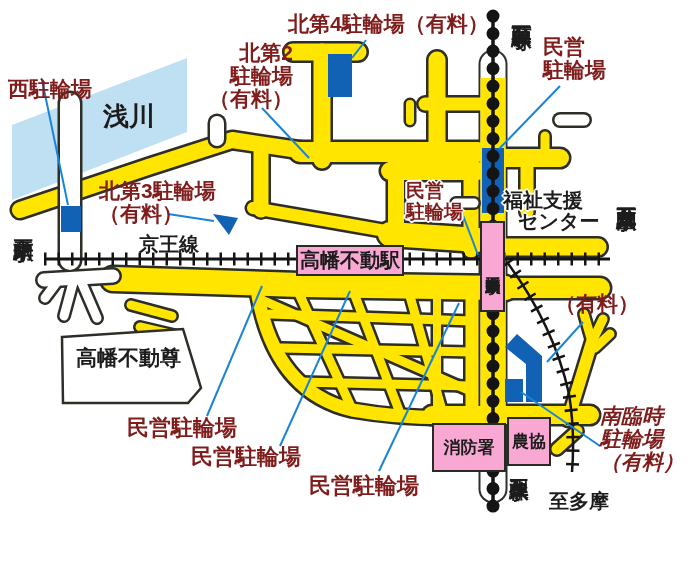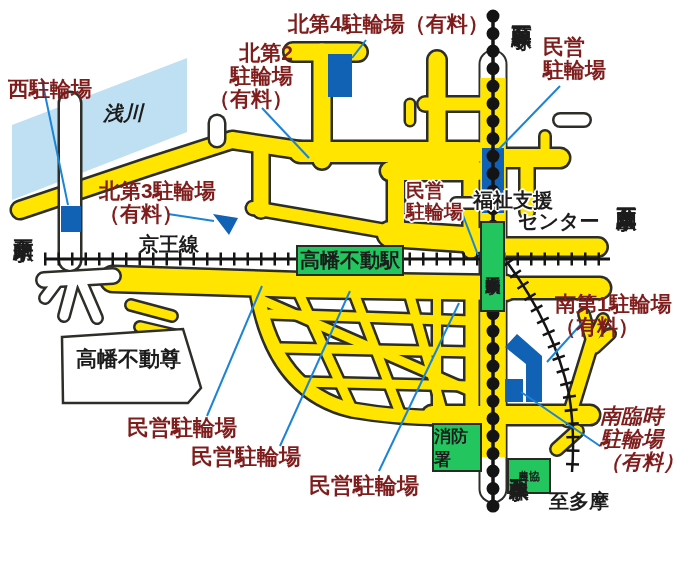--- a/index.html
+++ b/index.html
@@ -8,21 +8,21 @@
     font-family:"Liberation Sans","DejaVu Sans",sans-serif;
   }
   #map svg{position:absolute;left:0;top:0;}
   .lbl{position:absolute;white-space:nowrap;line-height:1.1;}
   .blue{color:#7f1d1d;font-weight:bold;font-size:21px;letter-spacing:0px;}
   .blue.small{font-size:19px;}
   .black{color:#1c1c1c;font-size:20px;font-weight:bold;}
   .halo{text-shadow:-2px 0 #fff,2px 0 #fff,0 -2px #fff,0 2px #fff,-1px -1px #fff,1px 1px #fff,-1px 1px #fff,1px -1px #fff;}
   .vtext{writing-mode:vertical-rl;text-orientation:upright;letter-spacing:1px;}
   .mapbox{
-    position:absolute;background:#22c55e;border:2.5px solid #2a2a24;box-sizing:border-box;
+    position:absolute;background:#f9a8d4;border:2.5px solid #2a2a24;box-sizing:border-box;
     display:flex;align-items:center;justify-content:center;
     color:#1c1c1c;font-weight:bold;
   }
 </style>
 </head>
 <body>
 
 <div id="map">
 
 <svg width="690" height="575" viewBox="0 0 690 575">
@@ -169,28 +169,28 @@
     <path d="M 583,322 L 547,362"></path>
     <path d="M 600,446 L 521,392"></path>
     <path d="M 207,416 L 262,286"></path>
     <path d="M 280,446 L 350,291"></path>
     <path d="M 379,471 L 459,303"></path>
   </g>
 </svg>
 
 <div class="mapbox" style="left:296px;top:245px;width:108px;height:31px;font-size:20px;">高幡不動駅</div>
 <div class="mapbox vtext" style="left:480px;top:221px;width:25px;height:91px;font-size:15px;">高幡不動駅</div>
-<div class="mapbox" style="left:432px;top:423px;width:50px;height:49px;font-size:17px;">消防署</div>
-<div class="mapbox" style="left:507px;top:417px;width:44px;height:36px;font-size:11px;margin-top:41px;">農協</div>
-
-<div class="lbl black" style="left:103px;top:102px;font-size:20px;font-style:italic;">浅川</div>
+<div class="mapbox" style="left:432px;top:423px;width:74px;height:49px;font-size:17px;">消防署</div>
+<div class="mapbox" style="left:507px;top:417px;width:44px;height:49px;font-size:17px;">農協</div>
+
+<div class="lbl black" style="left:103px;top:102px;font-size:26px;">浅川</div>
 <div class="lbl black" style="left:139px;top:233px;">京王線</div>
-<div class="lbl black halo" style="left:473px;top:189px;">福祉支援</div>
+<div class="lbl black halo" style="left:503px;top:189px;">福祉支援</div>
 <div class="lbl black halo" style="left:518px;top:210px;">センター</div>
-<div class="lbl black" style="left:76px;top:347px;font-size:21px;">高幡不動尊</div>
+<div class="lbl black" style="left:76px;top:347px;font-size:21px;font-family:Liberation Serif, serif;">高幡不動尊</div>
 <div class="lbl black" style="left:549px;top:490px;">至多摩</div>
 <div class="lbl black vtext" style="left:13px;top:224px;">至南平駅</div>
 <div class="lbl black vtext" style="left:511px;top:10px;">至万願寺駅</div>
 <div class="lbl black vtext" style="left:616px;top:192px;">至百草園駅</div>
 <div class="lbl black vtext" style="left:508px;top:464px;font-size:19px;">至程久保駅</div>
 
 <div class="lbl blue" style="left:8px;top:37px;margin-top:40px;">
   <div>西駐輪場</div>
 </div>
 <div class="lbl blue" style="left:209px;top:41px;text-align:right;">
@@ -205,21 +205,20 @@
 </div>
 <div class="lbl blue" style="left:543px;top:35px;">
   <div>民営</div>
   <div>駐輪場</div>
 </div>
 <div class="lbl blue small halo" style="left:406px;top:181px;">
   <div>民営</div>
   <div>駐輪場</div>
 </div>
 <div class="lbl blue" style="left:555px;top:292px;">
-  <div>南第1駐輪場</div>
   <div>（有料）</div>
 </div>
 <div class="lbl blue" style="left:600px;top:404px;font-style:italic;">
   <div>南臨時</div>
   <div>駐輪場</div>
   <div>（有料）</div>
 </div>
 <div class="lbl blue" style="left:127px;top:416px;font-size:22px;">民営駐輪場</div>
 <div class="lbl blue" style="left:191px;top:445px;font-size:22px;">民営駐輪場</div>
 <div class="lbl blue" style="left:309px;top:474px;font-size:22px;">民営駐輪場</div>

